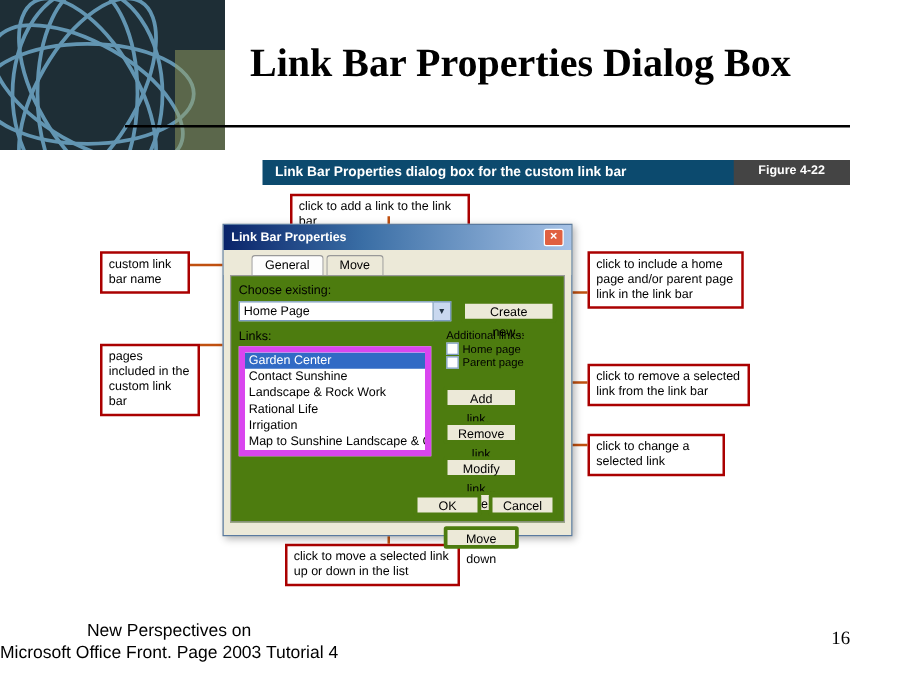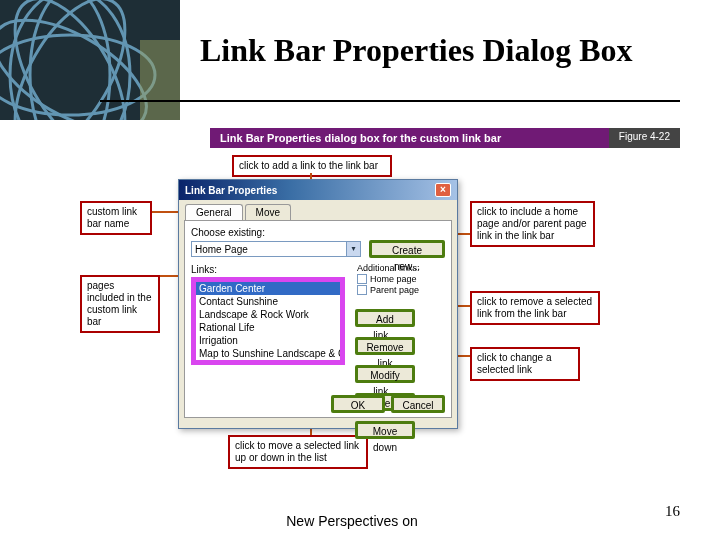--- a/index.html
+++ b/index.html
@@ -4,62 +4,62 @@
 <style>
 *{box-sizing:border-box;margin:0;padding:0;font-family:Tahoma,Arial,sans-serif}
 body{width:720px;height:540px;background:#fff;position:relative;overflow:hidden}
 
 .slide-header{position:absolute;top:0;left:0;right:0;height:120px}
 .header-img{position:absolute;left:0;top:0;width:180px;height:120px;background:#2b3844;overflow:hidden}
 .header-img svg{width:100%;height:100%}
 .slide-title{position:absolute;left:200px;top:32px;font-family:"Times New Roman",serif;font-size:32px;font-weight:bold;color:#000}
 .title-rule{position:absolute;left:100px;right:40px;top:100px;height:2px;background:#000}
 
-.fig-caption{position:absolute;left:80px;top:128px;right:40px;height:20px;background:#701a75;display:flex;align-items:center}
+.fig-caption{position:absolute;left:80px;top:128px;right:40px;height:20px;background:#0c4a6e;display:flex;align-items:center}
 .fig-caption-text{color:#fff;font-size:11px;font-weight:bold;padding-left:140px}
-.fig-tag{position:absolute;right:0;top:0;height:20px;background:#444;color:#fff;font-size:10px;font-weight:normal;padding:3px 10px}
+.fig-tag{position:absolute;right:0;top:0;height:20px;background:#444;color:#fff;font-size:10px;font-weight:bold;padding:3px 20px}
 .fig-caption::before{content:"";position:absolute;left:0;top:0;width:130px;height:20px;background:#fff}
 
 .figure-area{position:absolute;left:80px;top:155px;right:40px;height:300px}
 
 .callout{position:absolute;background:#fff;border:2px solid #a00;padding:3px 5px;font-size:10px;line-height:1.2;color:#000}
-.co1{left:152px;top:0;width:160px}
+.co1{left:152px;top:0;width:144px}
 .co2{left:0;top:46px;width:72px}
 .co3{left:0;top:120px;width:80px}
 .co4{left:390px;top:46px;width:125px}
 .co5{left:390px;top:136px;width:130px}
 .co6{left:390px;top:192px;width:110px}
 .co7{left:148px;top:280px;width:140px}
 
 .dlg{position:absolute;left:98px;top:24px;width:280px;height:250px;border:1px solid #5a7aa0;background:#ece9d8;font-size:10px;box-shadow:2px 2px 6px rgba(0,0,0,0.3)}
 .dlg-title{height:20px;background:linear-gradient(to right,#0a246a,#3a6ea5 40%,#a6c2e6);color:#fff;font-size:10px;font-weight:bold;padding:3px 6px;display:flex;justify-content:space-between;align-items:center}
 .close-x{width:16px;height:14px;background:#e06040;border:1px solid #fff;color:#fff;text-align:center;font-size:10px;line-height:12px;font-weight:bold;border-radius:2px}
-.tabs{display:flex;padding:4px 6px 0 6px;background:#ece9d8}
+.tabs{display:flex;padding:4px 6px 0 22px;background:#ece9d8}
 .tab{border:1px solid #999;border-bottom:none;background:#fdfdfd;padding:2px 10px;font-size:10px;margin-right:2px;border-radius:3px 3px 0 0}
 .tab.inactive{background:#ece9d8}
-.dlg-body{background:#ffffff;border:1px solid #999;margin:0 5px 5px 5px;padding:6px;height:198px;position:relative}
+.dlg-body{background:#4d7c0f;border:1px solid #999;margin:0 5px 5px 5px;padding:6px;height:198px;position:relative}
 .lbl{font-size:10px;margin-bottom:2px}
 .combo{display:flex;align-items:center;margin-bottom:6px}
 .combo input{flex:1;height:16px;border:1px solid #7a9ac0;background:#fff;font-size:10px;padding:0 3px}
 .combo .dd{width:14px;height:16px;background:#c9d8ef;border:1px solid #7a9ac0;border-left:none;text-align:center;font-size:8px;line-height:14px;color:#234}
 .btn{height:18px;border:3px solid #4d7c0f;background:#ece9d8;font-size:10px;padding:0 6px;border-radius:2px;text-align:center;line-height:16px}
 .listbox{border:5px solid #d946ef;background:#fff;width:154px;height:88px;overflow:hidden;font-size:10px}
 .listbox div{padding:1px 3px;white-space:nowrap}
 .listbox div.sel{background:#316ac5;color:#fff}
 .side-btns{position:absolute;left:170px;top:42px;display:flex;flex-direction:column;gap:10px;width:60px}
 .chk-area{position:absolute;left:170px;top:28px;font-size:9px;width:96px}
 .chk-row{display:flex;align-items:center;gap:3px;margin-top:1px}
 .chk{width:10px;height:10px;border:1px solid #7a9ac0;background:#fff}
 .dlg-footer{position:absolute;bottom:4px;right:6px;display:flex;gap:6px}
 .dlg-footer .btn{width:54px}
 
 .arrow{position:absolute;background:#c05010;height:2px}
 .arrow.v{width:2px;height:auto}
 
-.footer{position:absolute;bottom:10px;left:0;right:16px;display:flex;justify-content:center;font-family:"Times New Roman",serif;font-size:14px}
+.footer{position:absolute;bottom:10px;left:0;right:16px;display:flex;justify-content:flex-start;font-family:"Times New Roman",serif;font-size:14px}
 .footer-text{text-align:center;line-height:1.2}
 .page-num{position:absolute;right:40px;bottom:20px;font-family:Liberation Serif, serif;font-size:15px}
 </style>
 </head>
 <body>
 
 <div class="slide-header">
   <div class="header-img">
     <svg viewBox="0 0 180 120">
       <rect width="180" height="120" fill="#1e2e36"></rect>
@@ -151,15 +151,16 @@
         <div class="btn">OK</div>
         <div class="btn">Cancel</div>
       </div>
     </div>
   </div>
 </div>
 
 <div class="footer">
   <div class="footer-text">
     <div>New Perspectives on</div>
+    <div>Microsoft Office Front. Page 2003 Tutorial 4</div>
   </div>
 </div>
 <div class="page-num">16</div>
 
 </body></html>

